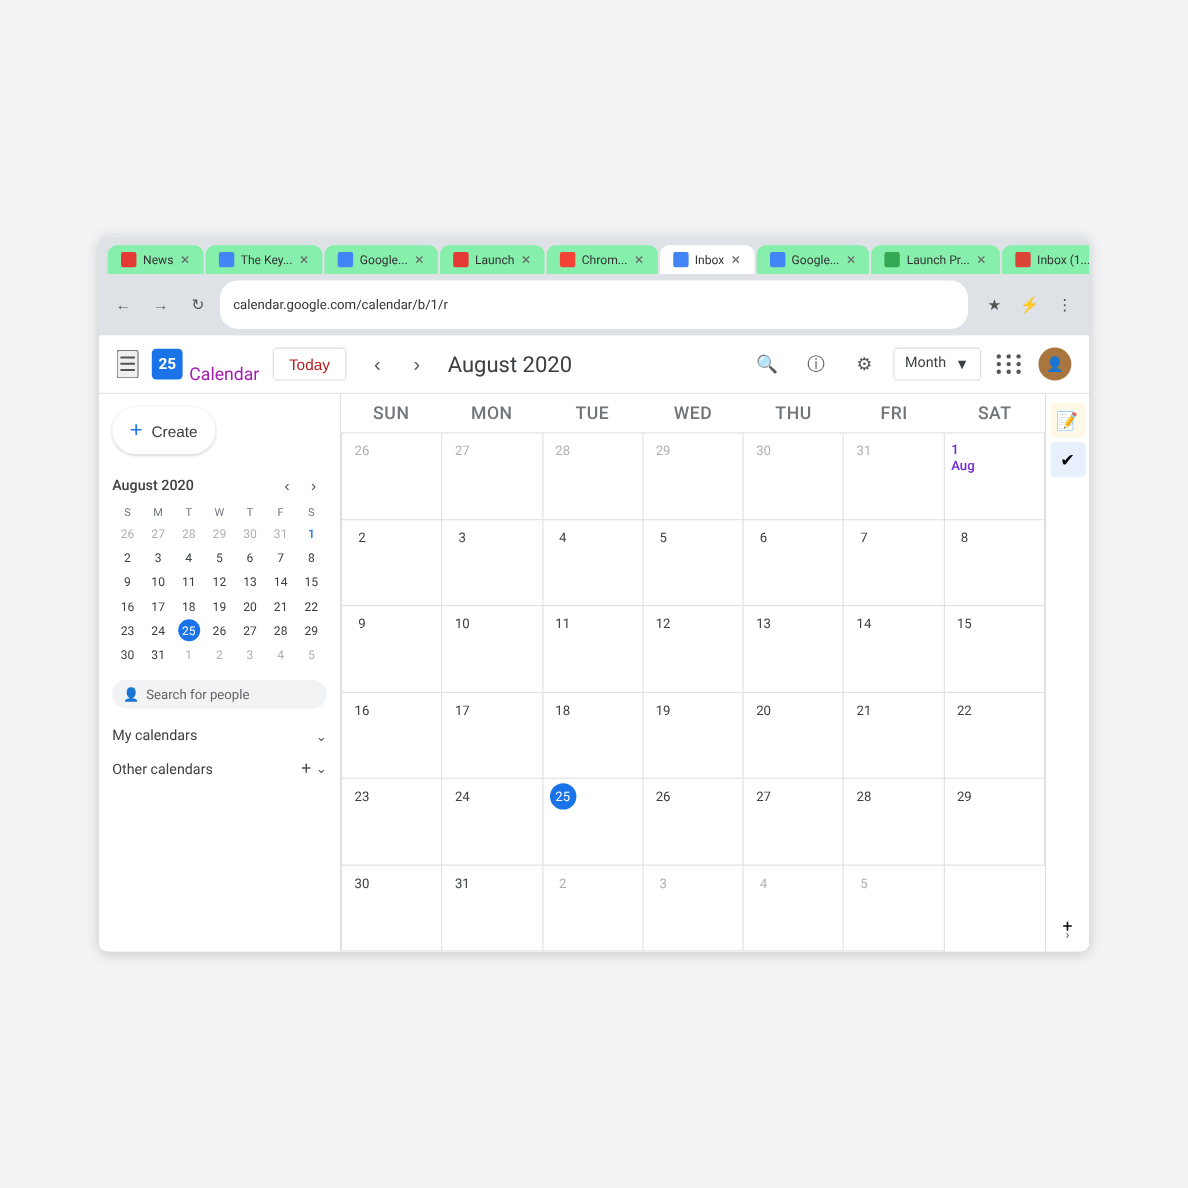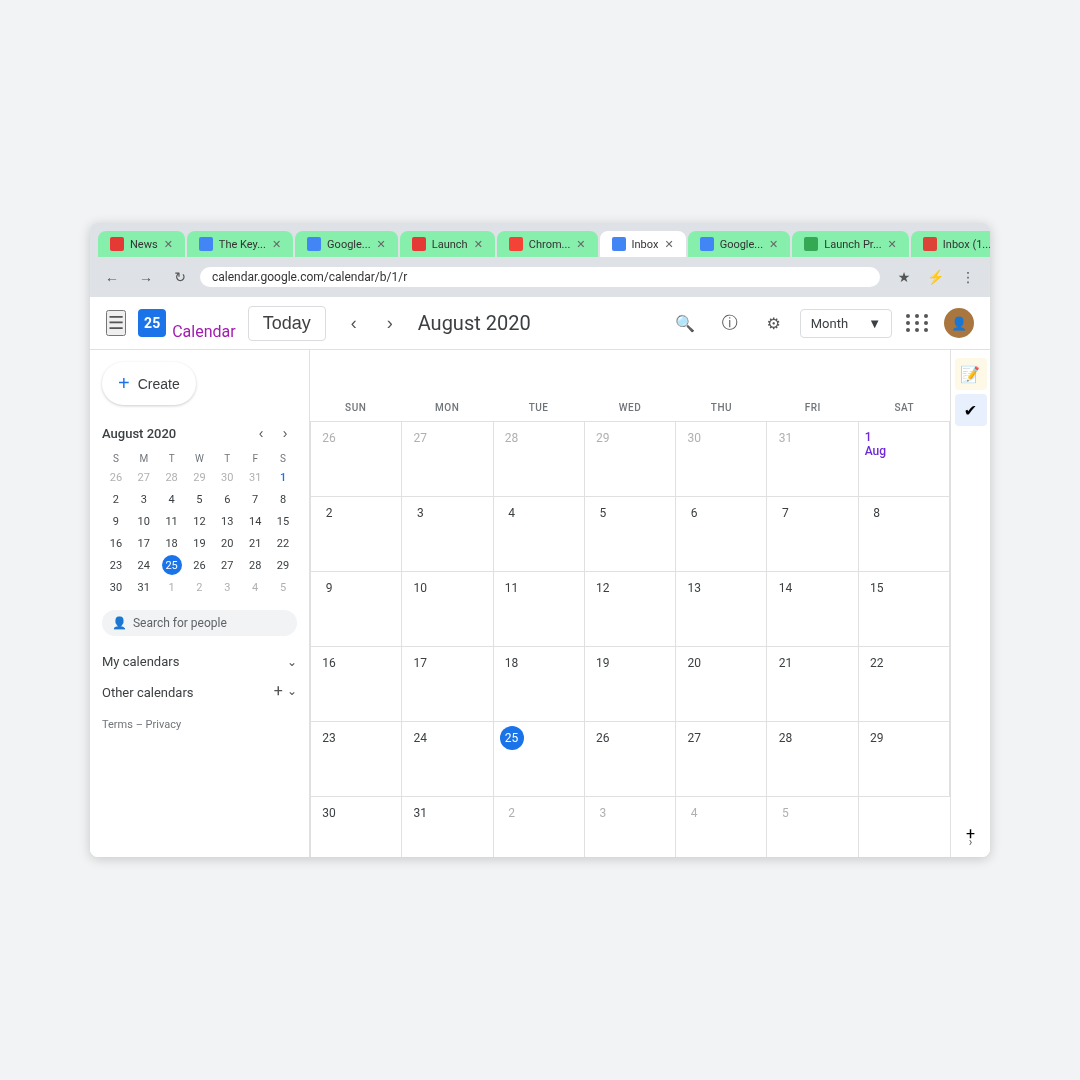--- a/index.html
+++ b/index.html
@@ -12,38 +12,38 @@
     .tab-bar { display: flex; align-items: flex-end; padding: 8px 8px 0 8px; background: #dee1e6; gap: 2px; }
     .tab { display: flex; align-items: center; padding: 6px 12px; border-radius: 8px 8px 0 0; font-size: 11px; gap: 6px; cursor: pointer; white-space: nowrap; max-width: 120px; overflow: hidden; }
     .tab.active { background: #fff; }
     .tab.inactive { background: #86efac; }
     .tab-favicon { width: 14px; height: 14px; border-radius: 2px; flex-shrink: 0; }
     .tab-label { flex: 1; overflow: hidden; text-overflow: ellipsis; color: #333; }
     .tab-close { font-size: 11px; color: #666; cursor: pointer; flex-shrink: 0; }
 
     .address-bar-row { display: flex; align-items: center; padding: 6px 8px; background: #dee1e6; gap: 6px; }
     .nav-btn { width: 28px; height: 28px; border-radius: 50%; display: flex; align-items: center; justify-content: center; cursor: pointer; font-size: 14px; color: #555; background: none; border: none; }
-    .address-bar { flex: 1; background: #fff; border-radius: 16px; display: flex; align-items: center; padding: 4px 12px; gap: 8px; height: 20px; }
+    .address-bar { flex: 1; background: #fff; border-radius: 16px; display: flex; align-items: center; padding: 4px 12px; gap: 8px; height: 44px; }
     .address-text { font-size: 12px; color: #333; }
     .browser-actions { display: flex; align-items: center; gap: 4px; margin-left: 4px; }
 
     
     .calendar-app { display: flex; flex-direction: column; height: 560px; background: #fff; }
     .cal-header { display: flex; align-items: center; padding: 8px 16px; gap: 12px; border-bottom: 1px solid #e0e0e0; }
     .hamburger-btn { font-size: 18px; cursor: pointer; color: #555; }
     .cal-logo { display: flex; align-items: center; gap: 6px; text-decoration: none; }
     .logo-date { background: #1a73e8; color: #fff; font-size: 14px; font-weight: bold; width: 28px; height: 28px; display: flex; align-items: center; justify-content: center; border-radius: 4px; }
     .logo-text { font-size: 16px; color: #a21caf; font-weight: 400; margin-top: 16px; }
-    .today-btn { border: 1px solid #dadce0; border-radius: 4px; padding: 6px 14px; font-size: 18px; cursor: pointer; background: #fff; color: #404040; }
+    .today-btn { border: 1px solid #dadce0; border-radius: 4px; padding: 6px 14px; font-size: 14px; cursor: pointer; background: #fff; color: #b91c1c; }
     .nav-arrows { display: flex; gap: 4px; }
     .arrow-btn { border: none; background: none; font-size: 18px; cursor: pointer; color: #555; width: 32px; height: 32px; border-radius: 50%; display: flex; align-items: center; justify-content: center; }
     .cal-month-title { font-size: 20px; color: #3c4043; font-weight: 400; flex: 1; }
     .header-actions { display: flex; align-items: center; gap: 8px; }
     .icon-btn { width: 36px; height: 36px; border-radius: 50%; display: flex; align-items: center; justify-content: center; cursor: pointer; color: #555; font-size: 16px; border: none; background: none; }
-    .view-selector { border: 1px solid #dadce0; border-radius: 4px; padding: 6px 10px; font-size: 13px; cursor: pointer; background: #fff; color: #3c4043; display: flex; align-items: flex-start; gap: 20px; }
+    .view-selector { border: 1px solid #dadce0; border-radius: 4px; padding: 6px 10px; font-size: 13px; cursor: pointer; background: #fff; color: #3c4043; display: flex; align-items: flex-start; gap: 8px; }
     .apps-grid { display: grid; grid-template-columns: repeat(3,6px); gap: 3px; padding: 4px; cursor: pointer; }
     .apps-dot { width: 4px; height: 4px; background: #555; border-radius: 50%; }
     .avatar { width: 30px; height: 30px; border-radius: 50%; background: #a8763e; overflow: hidden; cursor: pointer; }
 
     
     .cal-body { display: flex; flex: 1; overflow: hidden; }
     .sidebar { width: 220px; flex-shrink: 0; border-right: 1px solid #e0e0e0; padding: 12px; overflow-y: auto; }
     .create-btn { display: flex; align-items: center; gap: 8px; padding: 10px 16px; border-radius: 24px; box-shadow: 0 1px 3px rgba(0,0,0,0.2); cursor: pointer; font-size: 14px; color: #3c4043; background: #fff; width: fit-content; margin-bottom: 16px; border: none; }
     .create-plus { font-size: 20px; color: #1a73e8; font-weight: 300; }
 
@@ -65,21 +65,21 @@
     .section-title { display: flex; align-items: flex-end; justify-content: space-between; padding: 6px 0; cursor: pointer; }
     .section-title-text { font-size: 13px; color: #3c4043; }
     .expand-icon { font-size: 12px; color: #555; }
 
     .sidebar-footer { margin-top: auto; padding-top: 12px; }
     .footer-links { font-size: 11px; color: #70757a; }
 
     
     .cal-main { flex: 1; display: flex; flex-direction: column; overflow: hidden; }
     .cal-grid-header { display: grid; grid-template-columns: repeat(7, 1fr); border-bottom: 1px solid #e0e0e0; }
-    .day-header { text-align: center; padding: 8px 4px; font-size: 10px; color: #70757a; font-weight: 500; letter-spacing: 0.5px; margin-top: 44px; }
+    .day-header { text-align: center; padding: 8px 4px; font-size: 16px; color: #70757a; font-weight: 500; letter-spacing: 0.5px; }
     .cal-grid { flex: 1; display: grid; grid-template-columns: repeat(7, 1fr); grid-template-rows: repeat(6, 1fr); border-left: 1px solid #e0e0e0; }
     .cal-cell { border-right: 1px solid #e0e0e0; border-bottom: 1px solid #e0e0e0; padding: 4px 6px; min-height: 75px; cursor: pointer; position: relative; }
     .cell-date { font-size: 12px; color: #3c4043; display: inline-flex; align-items: center; justify-content: center; width: 24px; height: 24px; border-radius: 50%; margin-bottom: 2px; }
     .cell-date.today { background: #1a73e8; color: #fff; }
     .cell-date.other-month { color: #b0b0b0; }
     .cell-date.aug-link { color: #6d28d9; font-weight: 500; }
 
     
     .right-sidebar { width: 40px; border-left: 1px solid #e0e0e0; display: flex; flex-direction: column; align-items: center; padding: 8px 0; gap: 4px; position: relative; }
     .right-icon { width: 32px; height: 32px; border-radius: 4px; display: flex; align-items: center; justify-content: center; cursor: pointer; font-size: 16px; }
@@ -294,27 +294,20 @@
         </div>
 
         <div class="section-title">
           <span class="section-title-text">Other calendars</span>
           <div style="display:flex;align-items:center;gap:4px;">
             <span style="font-size:16px;color:#555;cursor:pointer;">+</span>
             <span class="expand-icon">⌄</span>
           </div>
         </div>
 
-        <div class="sidebar-footer">
-          <div class="footer-links">
-            <a href="#" style="color:#70757a;text-decoration:none;">Terms</a>
-            <span>–</span>
-            <a href="#" style="color:#70757a;text-decoration:none;">Privacy</a>
-          </div>
-        </div>
       </div>
 
       <div class="cal-main">
         <div class="cal-grid-header" id="cal-day-headers">
             <div class="day-header">SUN</div>
             <div class="day-header">MON</div>
             <div class="day-header">TUE</div>
             <div class="day-header">WED</div>
             <div class="day-header">THU</div>
             <div class="day-header">FRI</div>

